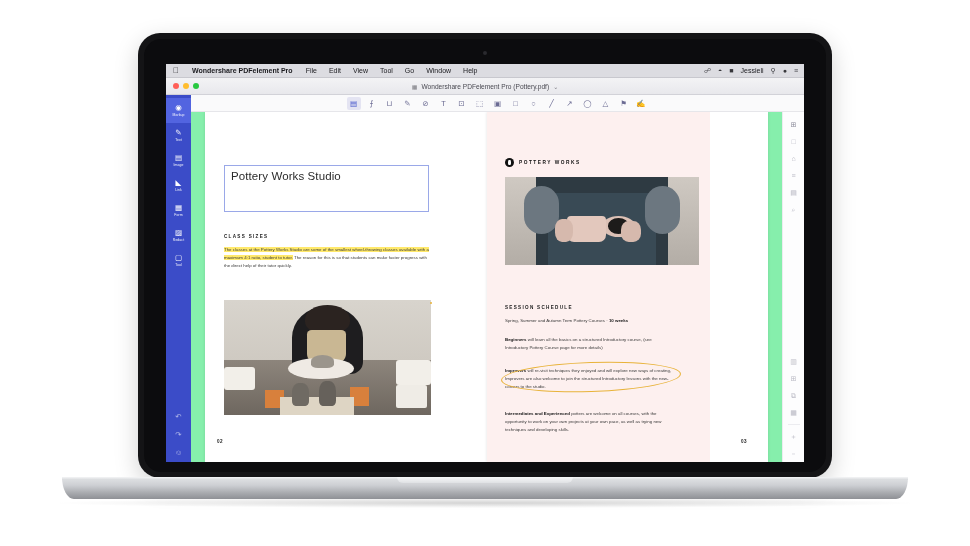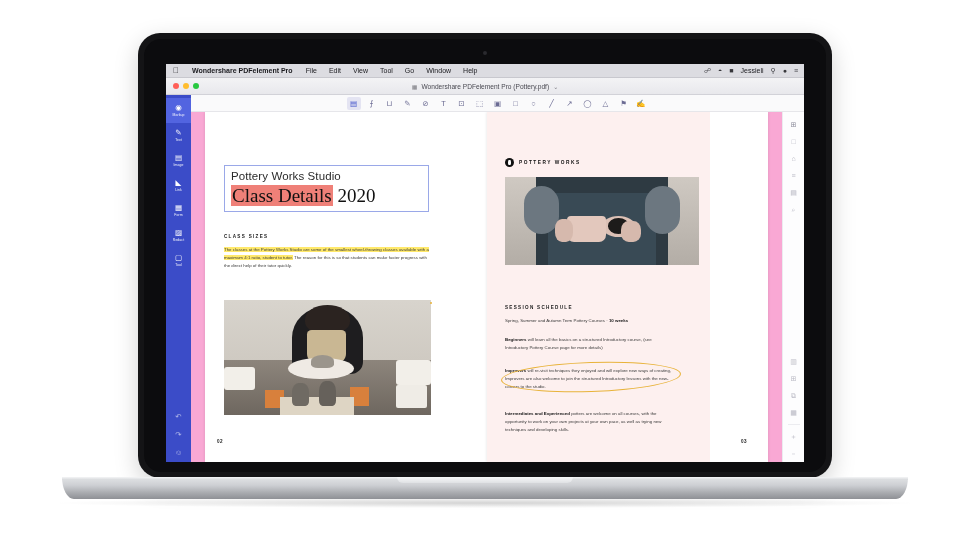--- a/index.html
+++ b/index.html
@@ -118,21 +118,21 @@
   }
   .rr-item { width:22px; height:17px; display:flex; align-items:center; justify-content:center;
              font-size:7px; color:#b9b9c4; }
   .rr-item.active { color:#8a8a99; }
   .rr-gap { flex:1; }
   .rr-div { width:12px; height:1px; background:#ececf0; margin:3px 0; }
 
   
   .canvas {
     position:absolute; left:25px; top:48px; width:679px; height:350px;
-    background:#f9a8d4; overflow:hidden;
+    background:#86efac; overflow:hidden;
   }
   .pages { position:absolute; left:14px; top:0px; width:563px; height:350px; display:flex; }
   .page {
     position:relative; height:350px; background:#ffffff;
     box-shadow:0 0 3px rgba(0,0,0,.12);
   }
   .page-left  { width:282px; }
   .page-right { width:281px; background:#fdf0ef; }
   .page-right:after{
     content:""; position:absolute; right:0; top:0; width:58px; height:100%; background:#ffffff;
@@ -324,21 +324,20 @@
     </div>
 
     <div class="canvas">
       <div class="pages">
 
         <div class="page page-left">
           <div class="lp-pad">
 
             <div class="title-box">
               <div class="t-line1">Pottery Works Studio</div>
-              <div class="t-line2"><span class="hl-red">Class Details</span><span> 2020</span></div>
             </div>
 
             <div class="sec-head" style="top:122px;left:0;">CLASS SIZES</div>
 
             <div class="body-p" style="top:134px;left:0;"><span class="hl-yellow">The classes at the Pottery Works Studio are some of the smallest wheel-throwing classes available with a maximum 4:1 ratio, student to tutor.</span><span> The reason for this is so that students can make faster progress with the direct help of their tutor quickly.</span></div>
 
             <div class="photo" style="left:0;top:188px;width:207px;height:115px;">
               <div class="ph-wall"></div>
                 <div class="ph-floor"></div>
               <div class="ph-bkL"></div>

